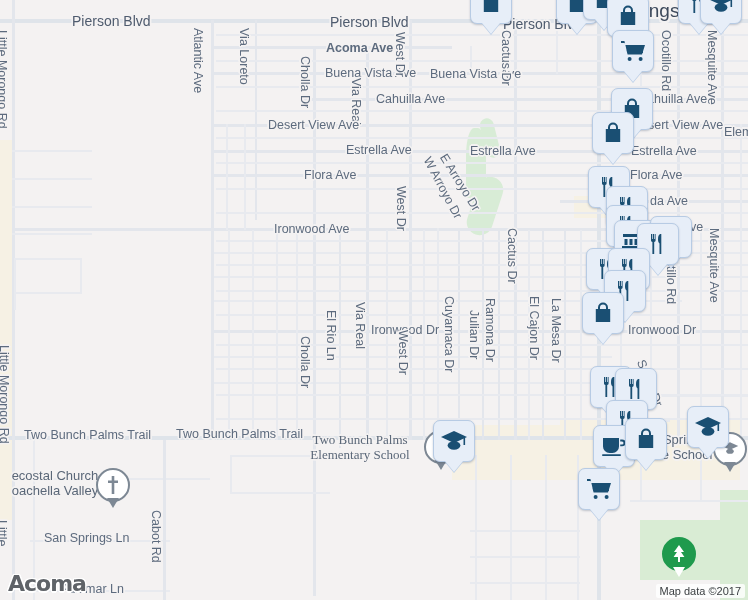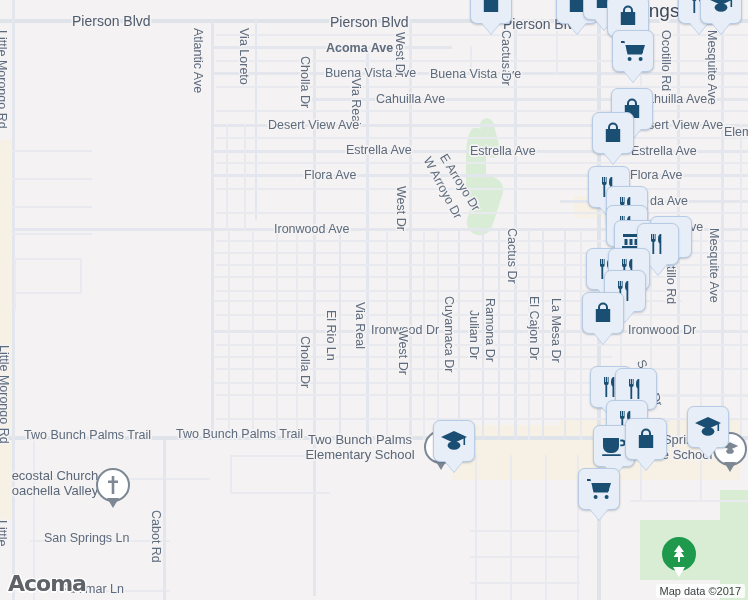--- a/index.html
+++ b/index.html
@@ -269,21 +269,21 @@
       <div class="lbl" style="left: 176px; top: 428px;">Two Bunch Palms Trail</div>
       <div class="lbl" style="left: 162px; top: 510px; transform-origin: 0px 0px; transform: rotate(90deg);">Cabot Rd</div>
       <div class="lbl" style="left: 44px; top: 532px;">San Springs Ln</div>
       <div class="lbl" style="left: 8px; top: 520px; transform-origin: 0px 0px; transform: rotate(90deg);">Little</div>
       <div class="lbl" style="left: 60px; top: 583px;">Palomar Ln</div>
     </div>
 
   <div id="places">
       <div class="lbl place" style="left: 0px; top: 468px; width: 110px; white-space: pre-line;">ecostal Church
 oachella Valley</div>
-      <div class="lbl place" style="left: 300px; top: 432px; width: 120px; white-space: pre-line;">Two Bunch Palms
+      <div class="lbl place" style="left: 300px; top: 432px; width: 120px; white-space: pre-line; font-family: Liberation Serif, serif;">Two Bunch Palms
 Elementary School</div>
       <div class="lbl place" style="left: 640px; top: 432px; width: 90px; white-space: pre-line;">Springs
 re School</div>
     </div>
 
   <div class="lbl city" style="left:578px;top:4px;">...ot Springs</div>
 
   <div id="circles">
       <div class="cmark" style="left: 424px; top: 430px;">
         <div class="bubble">

